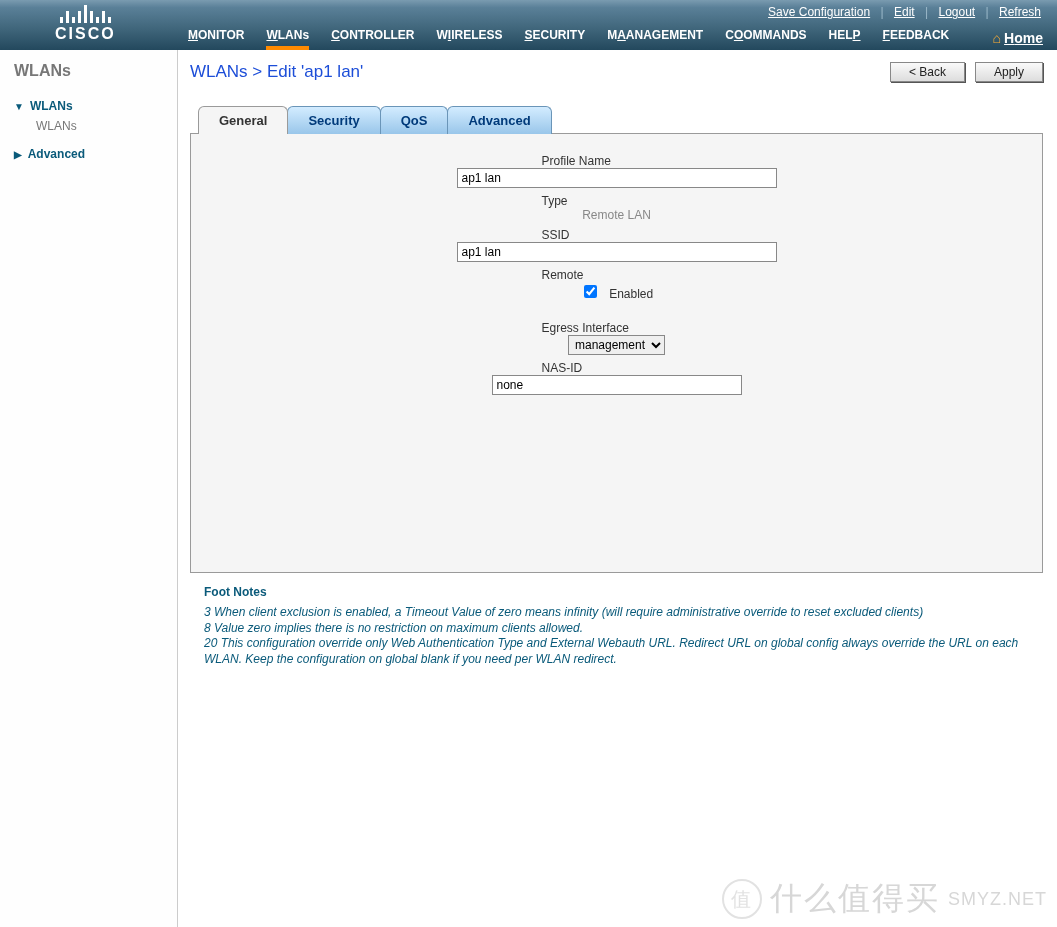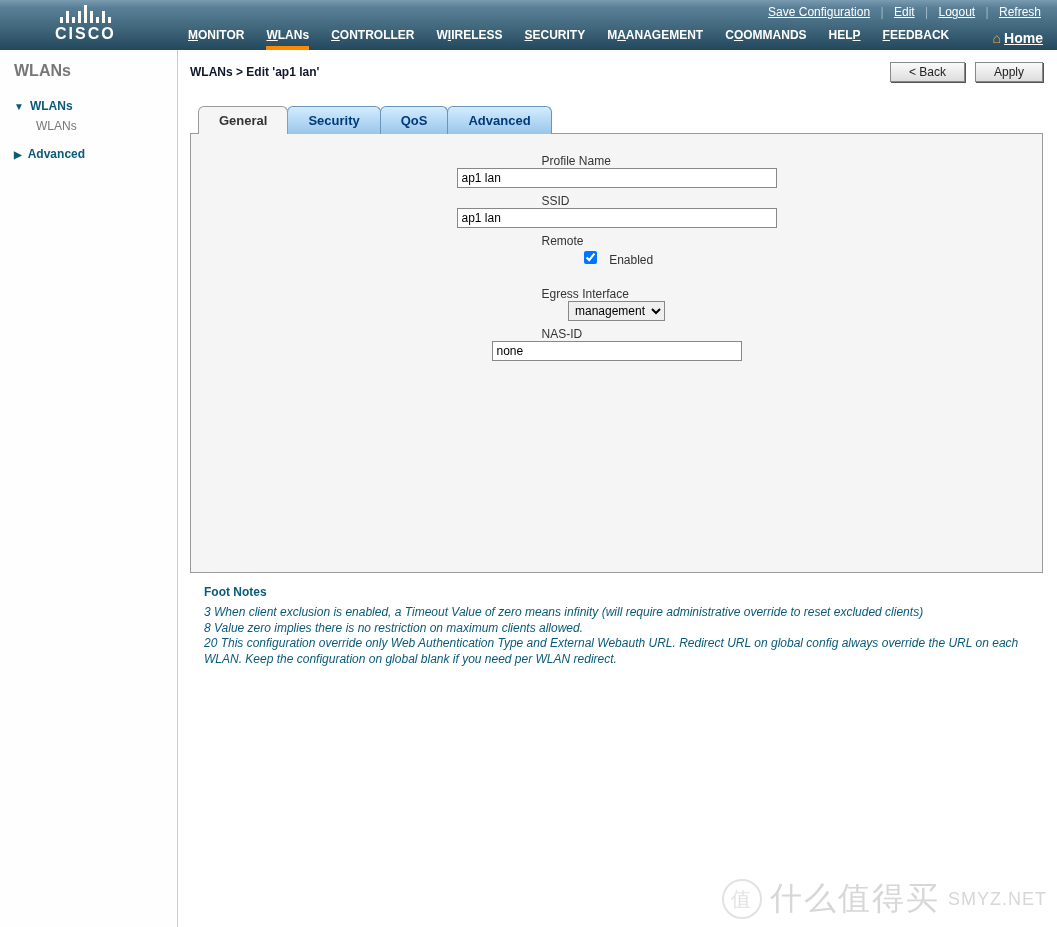--- a/index.html
+++ b/index.html
@@ -97,21 +97,21 @@
     font-size: 12px;
     padding: 3px 0;
     cursor: pointer;
     display: flex;
     align-items: center;
   }
   .side-sub { color: #777; font-weight: normal; padding: 3px 0 3px 22px; font-size: 12px; cursor: pointer; }
   .tri { margin-right: 6px; font-size: 10px; color: #0a5a7a; }
   .content { flex: 1; padding: 12px 14px 10px 12px; }
   .head-row { display: flex; justify-content: space-between; align-items: center; margin-bottom: 18px; }
-  .breadcrumb { font-size: 12px; font-weight: bold; color: #0f172a; }
+  .breadcrumb { font-size: 17px; font-weight: normal; color: #1d4ed8; }
   .btns { display: flex; gap: 10px; }
   .btn {
     background: linear-gradient(to bottom, #fafafa, #ddd);
     border: 1px solid #888;
     box-shadow: 1px 1px 0 #555;
     padding: 2px 18px;
     font-size: 12px;
     cursor: pointer;
     color: #222;
   }
@@ -278,20 +278,24 @@
         <div class="tab inactive">QoS</div>
         <div class="tab inactive">Advanced</div>
       </div>
       <div class="panel">
 
         <div class="form-row">
           <div class="form-label">Profile Name</div>
           <div class="form-val"><input type="text" style="width: 320px;" value="ap1 lan"></div>
         </div>
 
+        <div class="form-row">
+          <div class="form-label">Type</div>
+          <div class="form-val static-val">Remote LAN</div>
+        </div>
 
         <div class="form-row">
           <div class="form-label">SSID</div>
           <div class="form-val"><input type="text" style="width: 320px;" value="ap1 lan"></div>
         </div>
 
         <div class="form-row">
           <div class="form-label">Remote</div>
           <div class="form-val">
             <input type="checkbox" checked="" style="">

